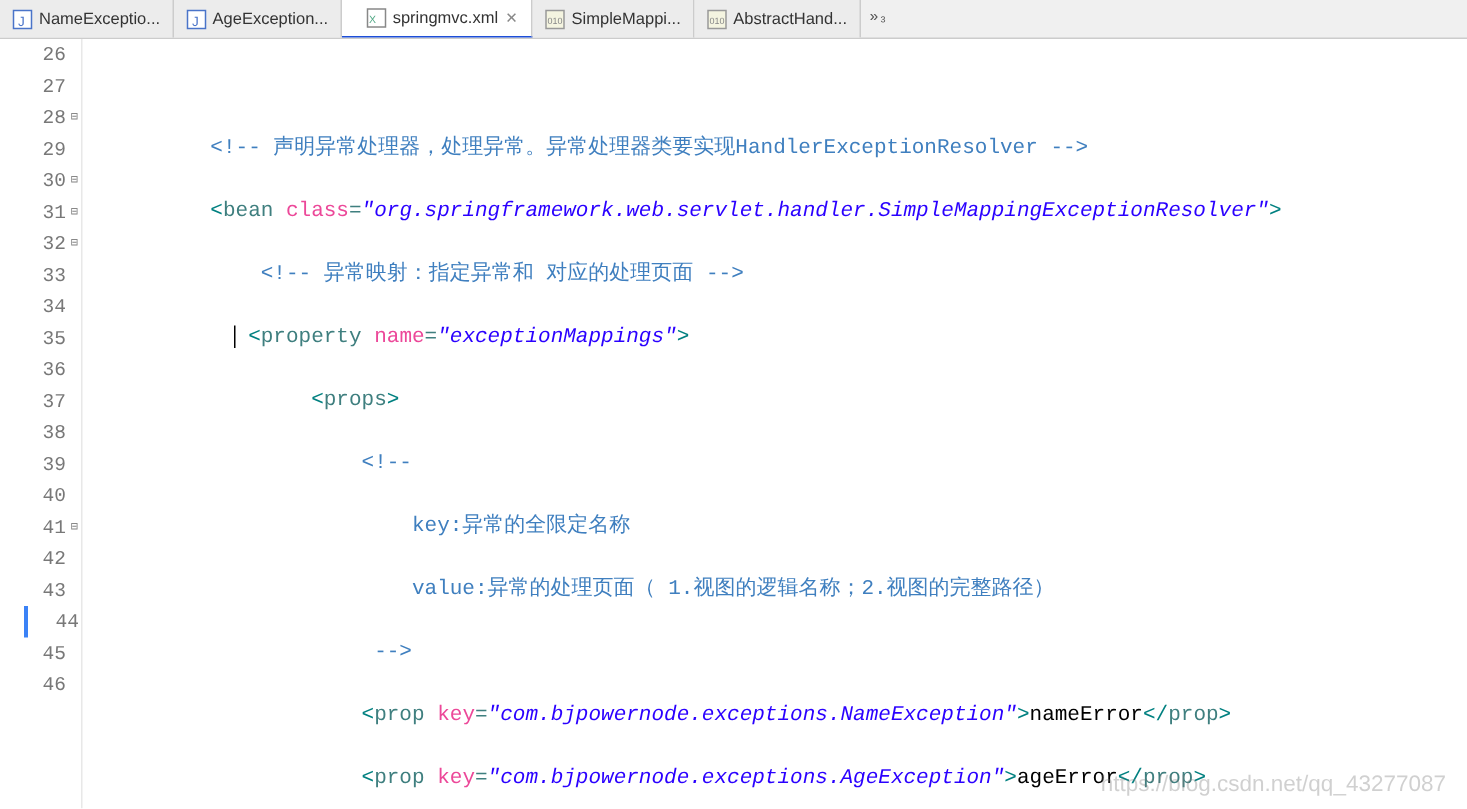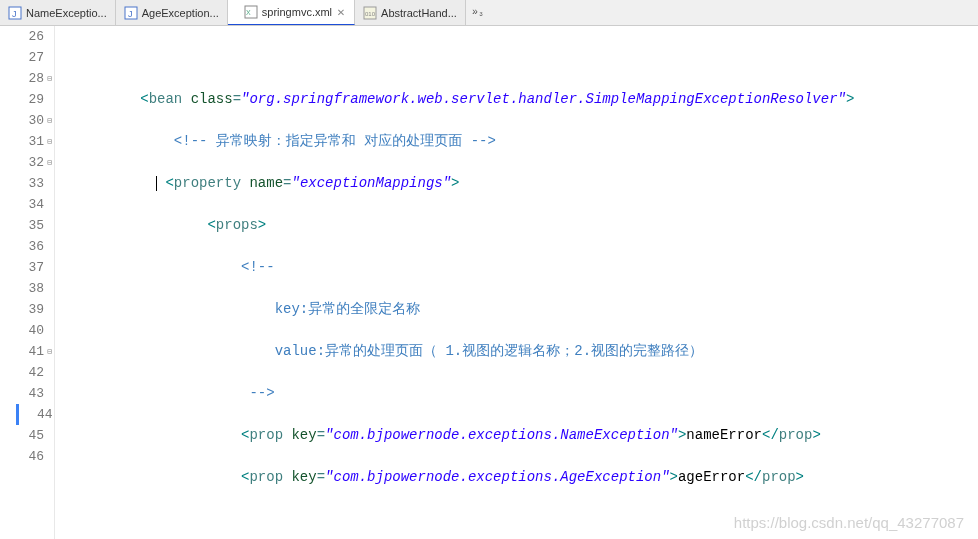--- a/index.html
+++ b/index.html
@@ -105,21 +105,21 @@
     .code-line {
       height: 21px;
     }
     .gutter-line.highlight-g {
       background: linear-gradient(to right, #3b82f6 0, #3b82f6 3px, transparent 3px);
       margin-left: 16px;
     }
     .comment { color: #3f7fbf; }
     .tag { color: #3f7f7f; }
     .tag-bracket { color: #008080; }
-    .attr-name { color: #14532d; }
+    .attr-name { color: #ec4899; }
     .attr-value { color: #2a00ff; font-style: italic; }
     .text-b { font-weight: normal; color: #000; }
     .cursor {
       display: inline-block;
       width: 1px;
       height: 15px;
       background: #000;
       vertical-align: middle;
       margin-left: -1px;
     }
@@ -156,20 +156,29 @@
   </div>
   <div class="tab active">
     <span class="tab-icon">
       <svg width="14" height="14">
           <rect x="1" y="1" width="12" height="12" fill="#fff" stroke="#888" stroke-width="1"></rect>
           <text x="2" y="10" font-size="7" fill="#5a8">X</text>
         </svg>
     </span>
     <span>springmvc.xml</span>
     <span class="tab-close">✕</span>
+  </div>
+  <div class="tab">
+    <span class="tab-icon">
+      <svg width="14" height="14">
+          <rect x="1" y="1" width="12" height="12" fill="#f4f4e0" stroke="#999" stroke-width="1"></rect>
+          <text x="2" y="10" font-size="6" fill="#888">010</text>
+        </svg>
+    </span>
+    <span>SimpleMappi...</span>
   </div>
   <div class="tab">
     <span class="tab-icon">
       <svg width="14" height="14">
           <rect x="1" y="1" width="12" height="12" fill="#f4f4e0" stroke="#999" stroke-width="1"></rect>
           <text x="2" y="10" font-size="6" fill="#888">010</text>
         </svg>
     </span>
     <span>AbstractHand...</span>
   </div>
@@ -197,20 +206,21 @@
     <div class="gutter-line">40</div>
     <div class="gutter-line">41<span class="gutter-fold">⊟</span></div>
     <div class="gutter-line">42</div>
     <div class="gutter-line">43</div>
     <div class="gutter-line highlight-g">44</div>
     <div class="gutter-line">45</div>
     <div class="gutter-line">46</div>
   </div>
   <div class="code">
 <div class="code-line"></div>
+<div class="code-line">        <span class="comment">&lt;!-- 声明异常处理器，处理异常。异常处理器类要实现HandlerExceptionResolver --&gt;</span></div>
 <div class="code-line">        <span class="tag-bracket">&lt;</span><span class="tag">bean</span> <span class="attr-name">class</span><span class="tag">=</span><span class="attr-value">"<span>org.springframework.web.servlet.handler.SimpleMappingExceptionResolver</span>"</span><span class="tag-bracket">&gt;</span></div>
 <div class="code-line">            <span class="comment">&lt;!-- 异常映射：指定异常和 对应的处理页面 --&gt;</span></div>
 <div class="code-line">          <span class="cursor"></span> <span class="tag-bracket">&lt;</span><span class="tag">property</span> <span class="attr-name">name</span><span class="tag">=</span><span class="attr-value">"<span>exceptionMappings</span>"</span><span class="tag-bracket">&gt;</span></div>
 <div class="code-line">                <span class="tag-bracket">&lt;</span><span class="tag">props</span><span class="tag-bracket">&gt;</span></div>
 <div class="code-line">                    <span class="comment">&lt;!--</span></div>
 <div class="code-line">                        <span class="comment">key:异常的全限定名称</span></div>
 <div class="code-line">                        <span class="comment">value:异常的处理页面（ 1.视图的逻辑名称；2.视图的完整路径）</span></div>
 <div class="code-line">                     <span class="comment">--&gt;</span></div>
 <div class="code-line">                    <span class="tag-bracket">&lt;</span><span class="tag">prop</span> <span class="attr-name">key</span><span class="tag">=</span><span class="attr-value">"<span>com.bjpowernode.exceptions.NameException</span>"</span><span class="tag-bracket">&gt;</span><span class="text-b">nameError</span><span class="tag-bracket">&lt;/</span><span class="tag">prop</span><span class="tag-bracket">&gt;</span></div>
 <div class="code-line">                    <span class="tag-bracket">&lt;</span><span class="tag">prop</span> <span class="attr-name">key</span><span class="tag">=</span><span class="attr-value">"<span>com.bjpowernode.exceptions.AgeException</span>"</span><span class="tag-bracket">&gt;</span><span class="text-b">ageError</span><span class="tag-bracket">&lt;/</span><span class="tag">prop</span><span class="tag-bracket">&gt;</span></div>

